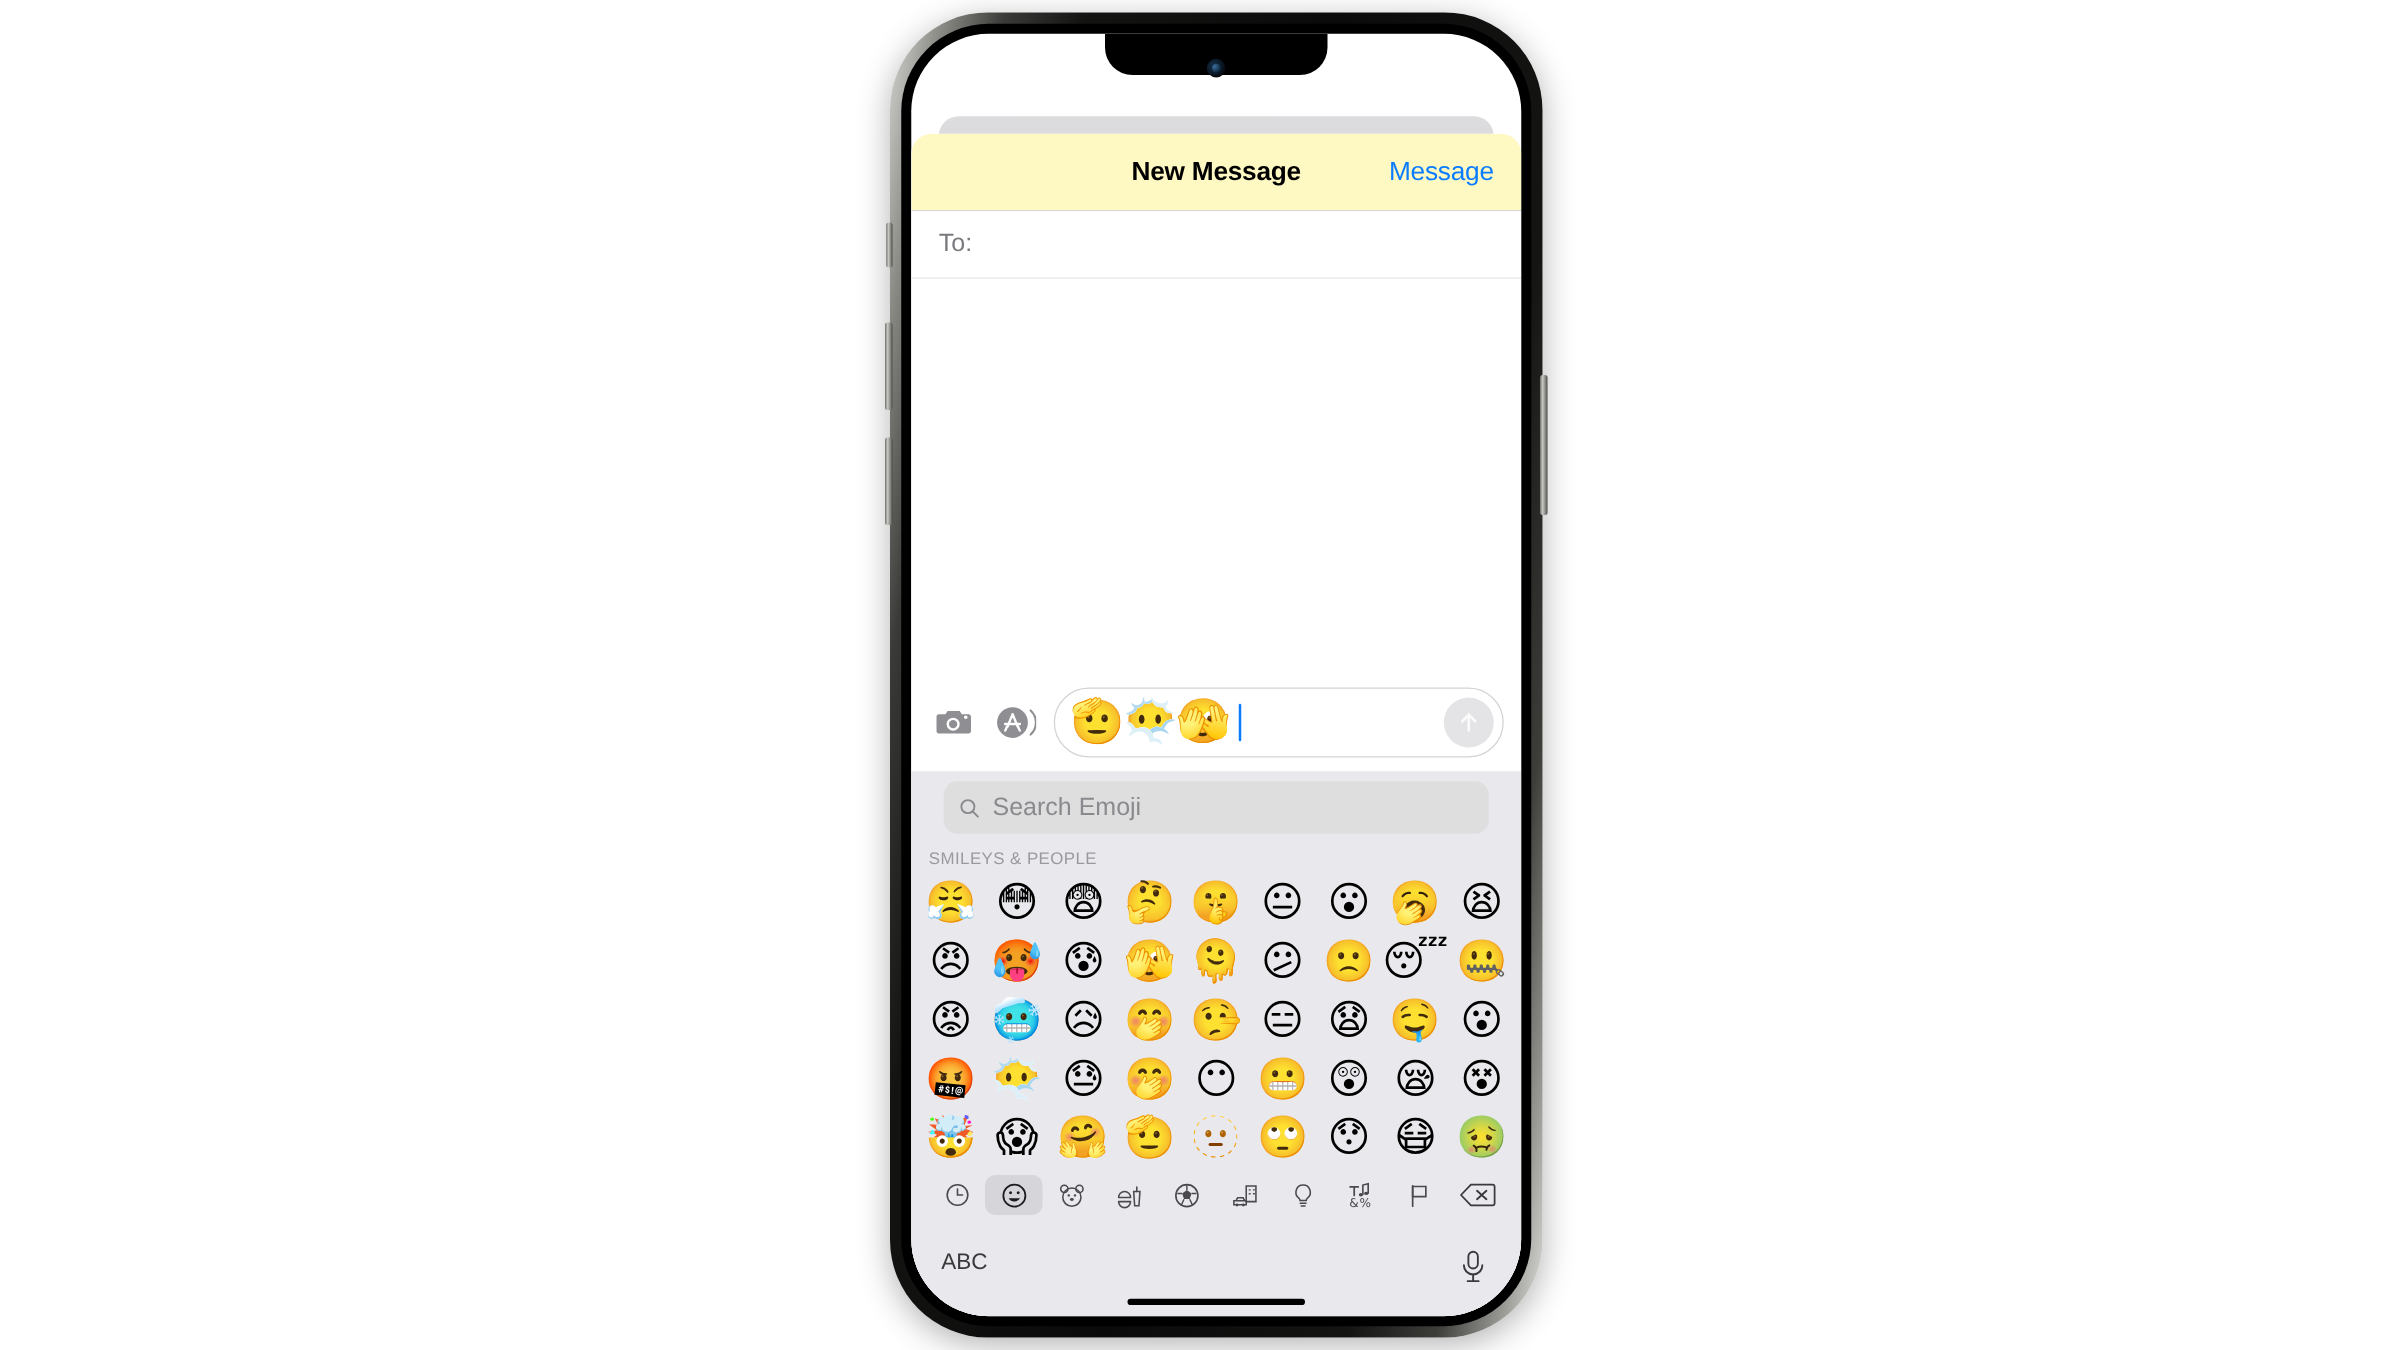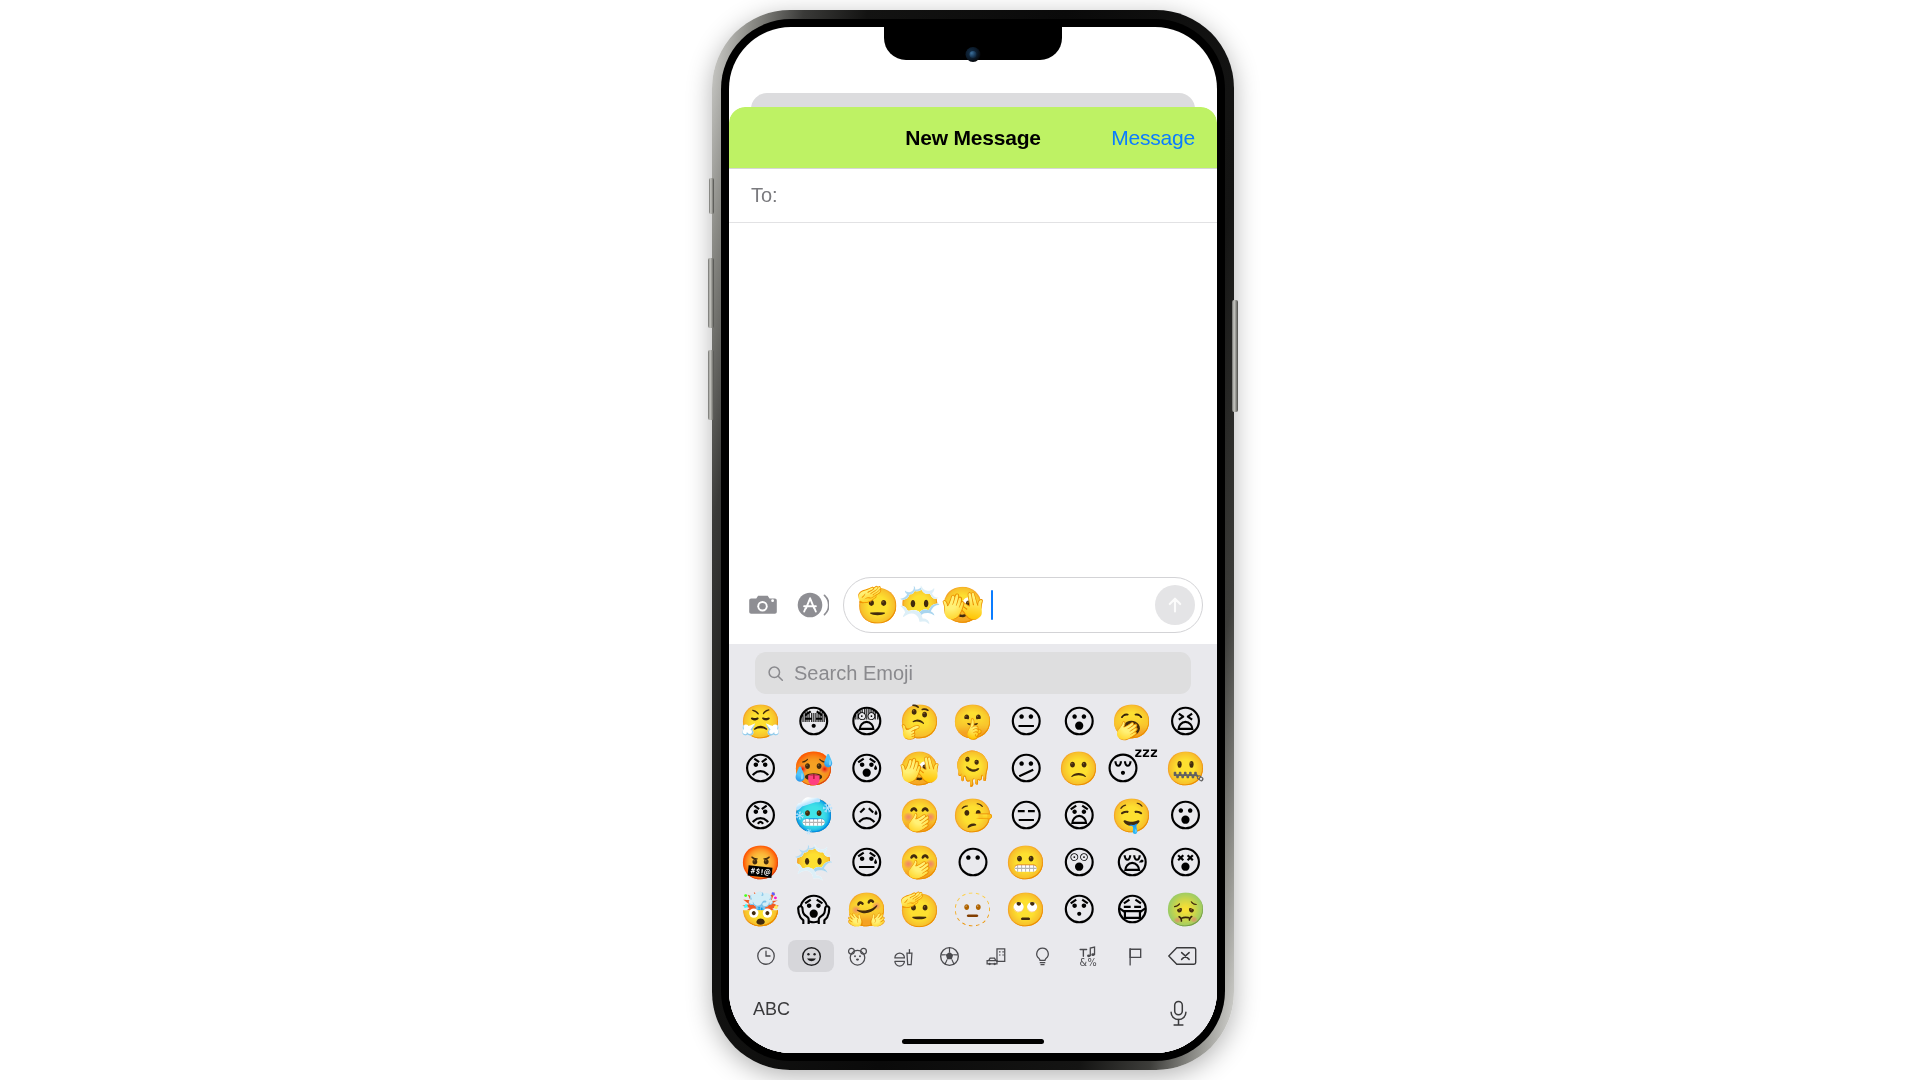--- a/index.html
+++ b/index.html
@@ -92,21 +92,21 @@
 
   
   #sheet {
     position: absolute; left: 0; top: 80px; width: 100%; bottom: 0;
     background: #ffffff; border-radius: 16px 16px 0 0; z-index: 10;
     display: flex; flex-direction: column; overflow: hidden;
   }
 
   #navbar {
     position: relative; height: 62px; flex: 0 0 62px;
-    background: #bef264;
+    background: #fef9c3;
     border-bottom: .5px solid #d6d6d8;
     display: flex; align-items: center; justify-content: center;
     border-radius: 16px 16px 0 0;
   }
   #nav-title { font-size: 21px; font-weight: bold; color: #000; letter-spacing: -.2px; }
   #nav-cancel {
     position: absolute; right: 22px; top: 50%; transform: translateY(-50%);
     font-size: 21px; color: #0a7cff; letter-spacing: -.2px;
   }
 
@@ -296,20 +296,21 @@
             <div id="search-wrap">
               <div id="search-bar">
                 <svg width="19" height="19" viewBox="0 0 24 24">
                   <circle cx="10.5" cy="10.5" r="6.6" stroke="#8a8a8e" stroke-width="1.9" fill="none"></circle>
                   <path d="M15.4 15.4 20.6 20.6" stroke="#8a8a8e" stroke-width="1.9" stroke-linecap="round"></path>
                 </svg>
                 <span id="search-placeholder">Search Emoji</span>
               </div>
             </div>
 
+            <div id="section-label">SMILEYS &amp; PEOPLE</div>
 
             <div id="emoji-grid">
                 <span class="emoji-cell">😤</span>
                 <span class="emoji-cell">😳</span>
                 <span class="emoji-cell">😨</span>
                 <span class="emoji-cell">🤔</span>
                 <span class="emoji-cell">🤫</span>
                 <span class="emoji-cell">😐</span>
                 <span class="emoji-cell">😮</span>
                 <span class="emoji-cell">🥱</span>

